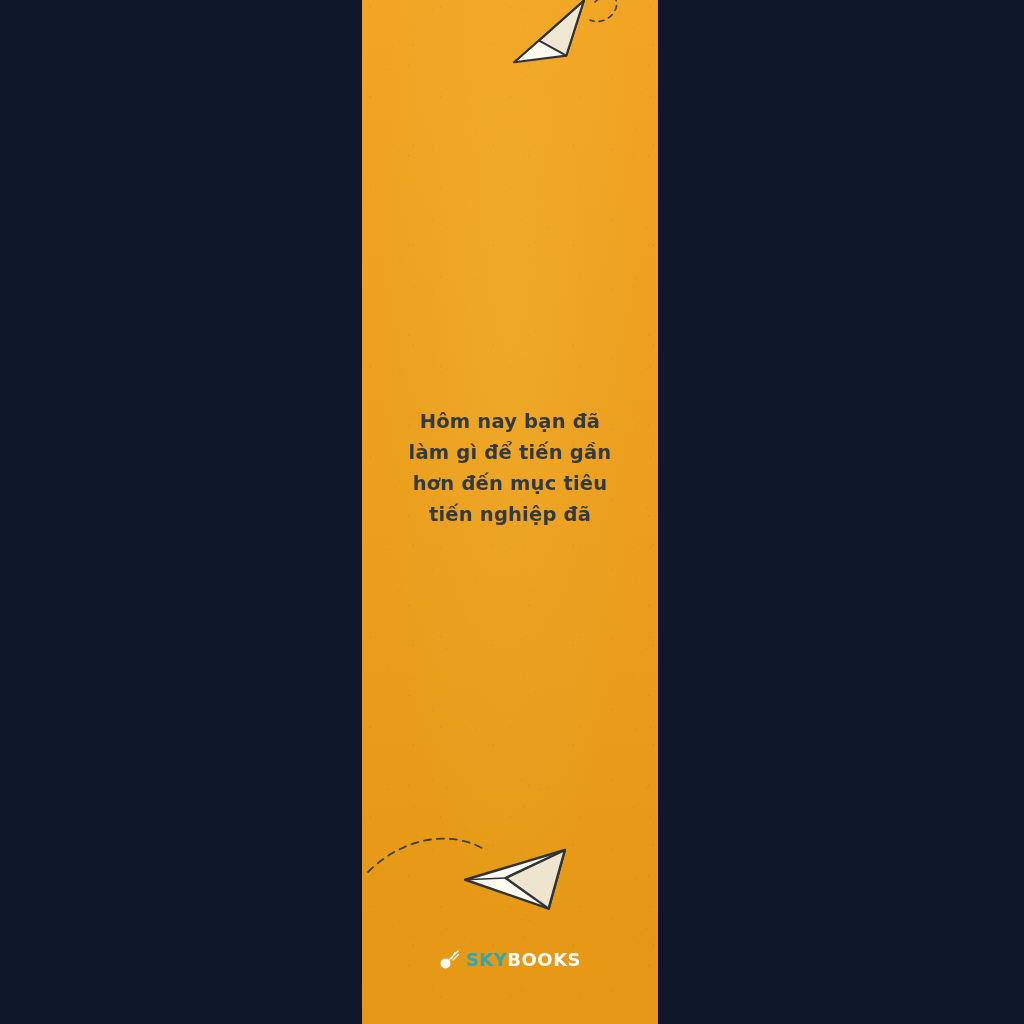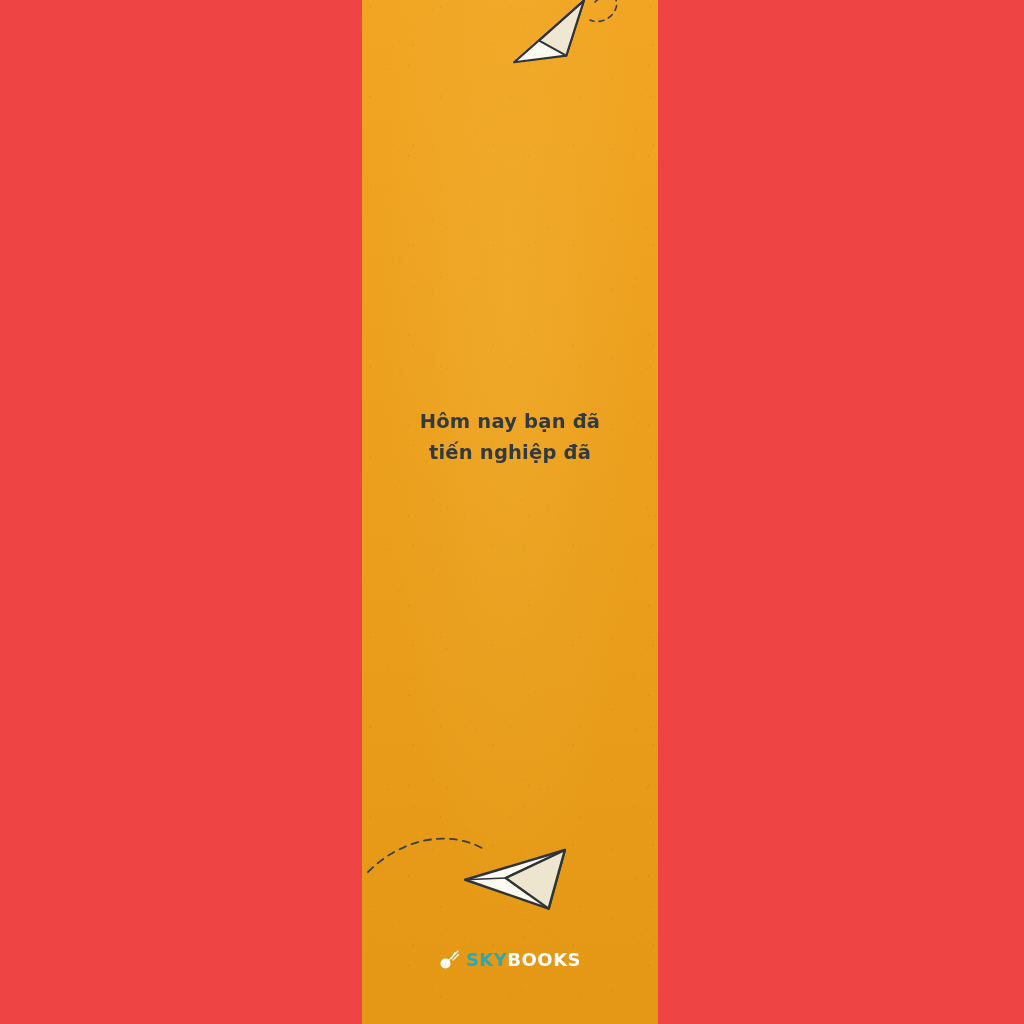--- a/index.html
+++ b/index.html
@@ -11,21 +11,21 @@
     width: 1024px;
     height: 1024px;
     font-family: "DejaVu Sans", sans-serif;
     overflow: hidden;
   }
 
   #canvas {
     position: relative;
     width: 1024px;
     height: 1024px;
-    background: #ef4444;
+    background: #0f172a;
   }
 
   
   .bookmark {
     position: absolute;
     left: 362px;
     top: 0px;
     width: 296px;
     height: 1024px;
     background-color: #f0a017;
@@ -132,20 +132,22 @@
       <g transform="translate(140,20) rotate(-16)">
         <path d="M0 44 L84 4 L52 52 Z" fill="#fdfaf0" stroke="#2f3437" stroke-width="2.1" stroke-linejoin="round"></path>
         <path d="M84 4 L30 30 L52 52 Z" fill="#efe7d2" stroke="#2f3437" stroke-width="2.1" stroke-linejoin="round"></path>
         <path d="M84 4 L30 30" fill="none" stroke="#2f3437" stroke-width="1.6"></path>
         <path d="M30 30 L0 44" fill="none" stroke="#2f3437" stroke-width="1.4"></path>
       </g>
     </svg>
 
     <div class="quote">
       <span class="line">Hôm nay bạn đã</span>
+      <span class="line">làm gì để tiến gần</span>
+      <span class="line">hơn đến mục tiêu</span>
       <span class="line">tiến nghiệp đã</span>
     </div>
 
     <svg class="plane-layer" width="296" height="1024" viewBox="0 0 296 1024">
       <g>
         <path d="M6 872 C 40 838, 86 830, 120 848" fill="none" stroke="#3a3f42" stroke-width="1.8" stroke-dasharray="7 6" stroke-linecap="round"></path>
       </g>
       <g transform="translate(108,834) rotate(6)">
         <path d="M0 46 L96 6 L86 66 Z" fill="#fdfaf0" stroke="#2f3437" stroke-width="2.4" stroke-linejoin="round"></path>
         <path d="M96 6 L40 40 L86 66 Z" fill="#eee5cf" stroke="#2f3437" stroke-width="2.4" stroke-linejoin="round"></path>

